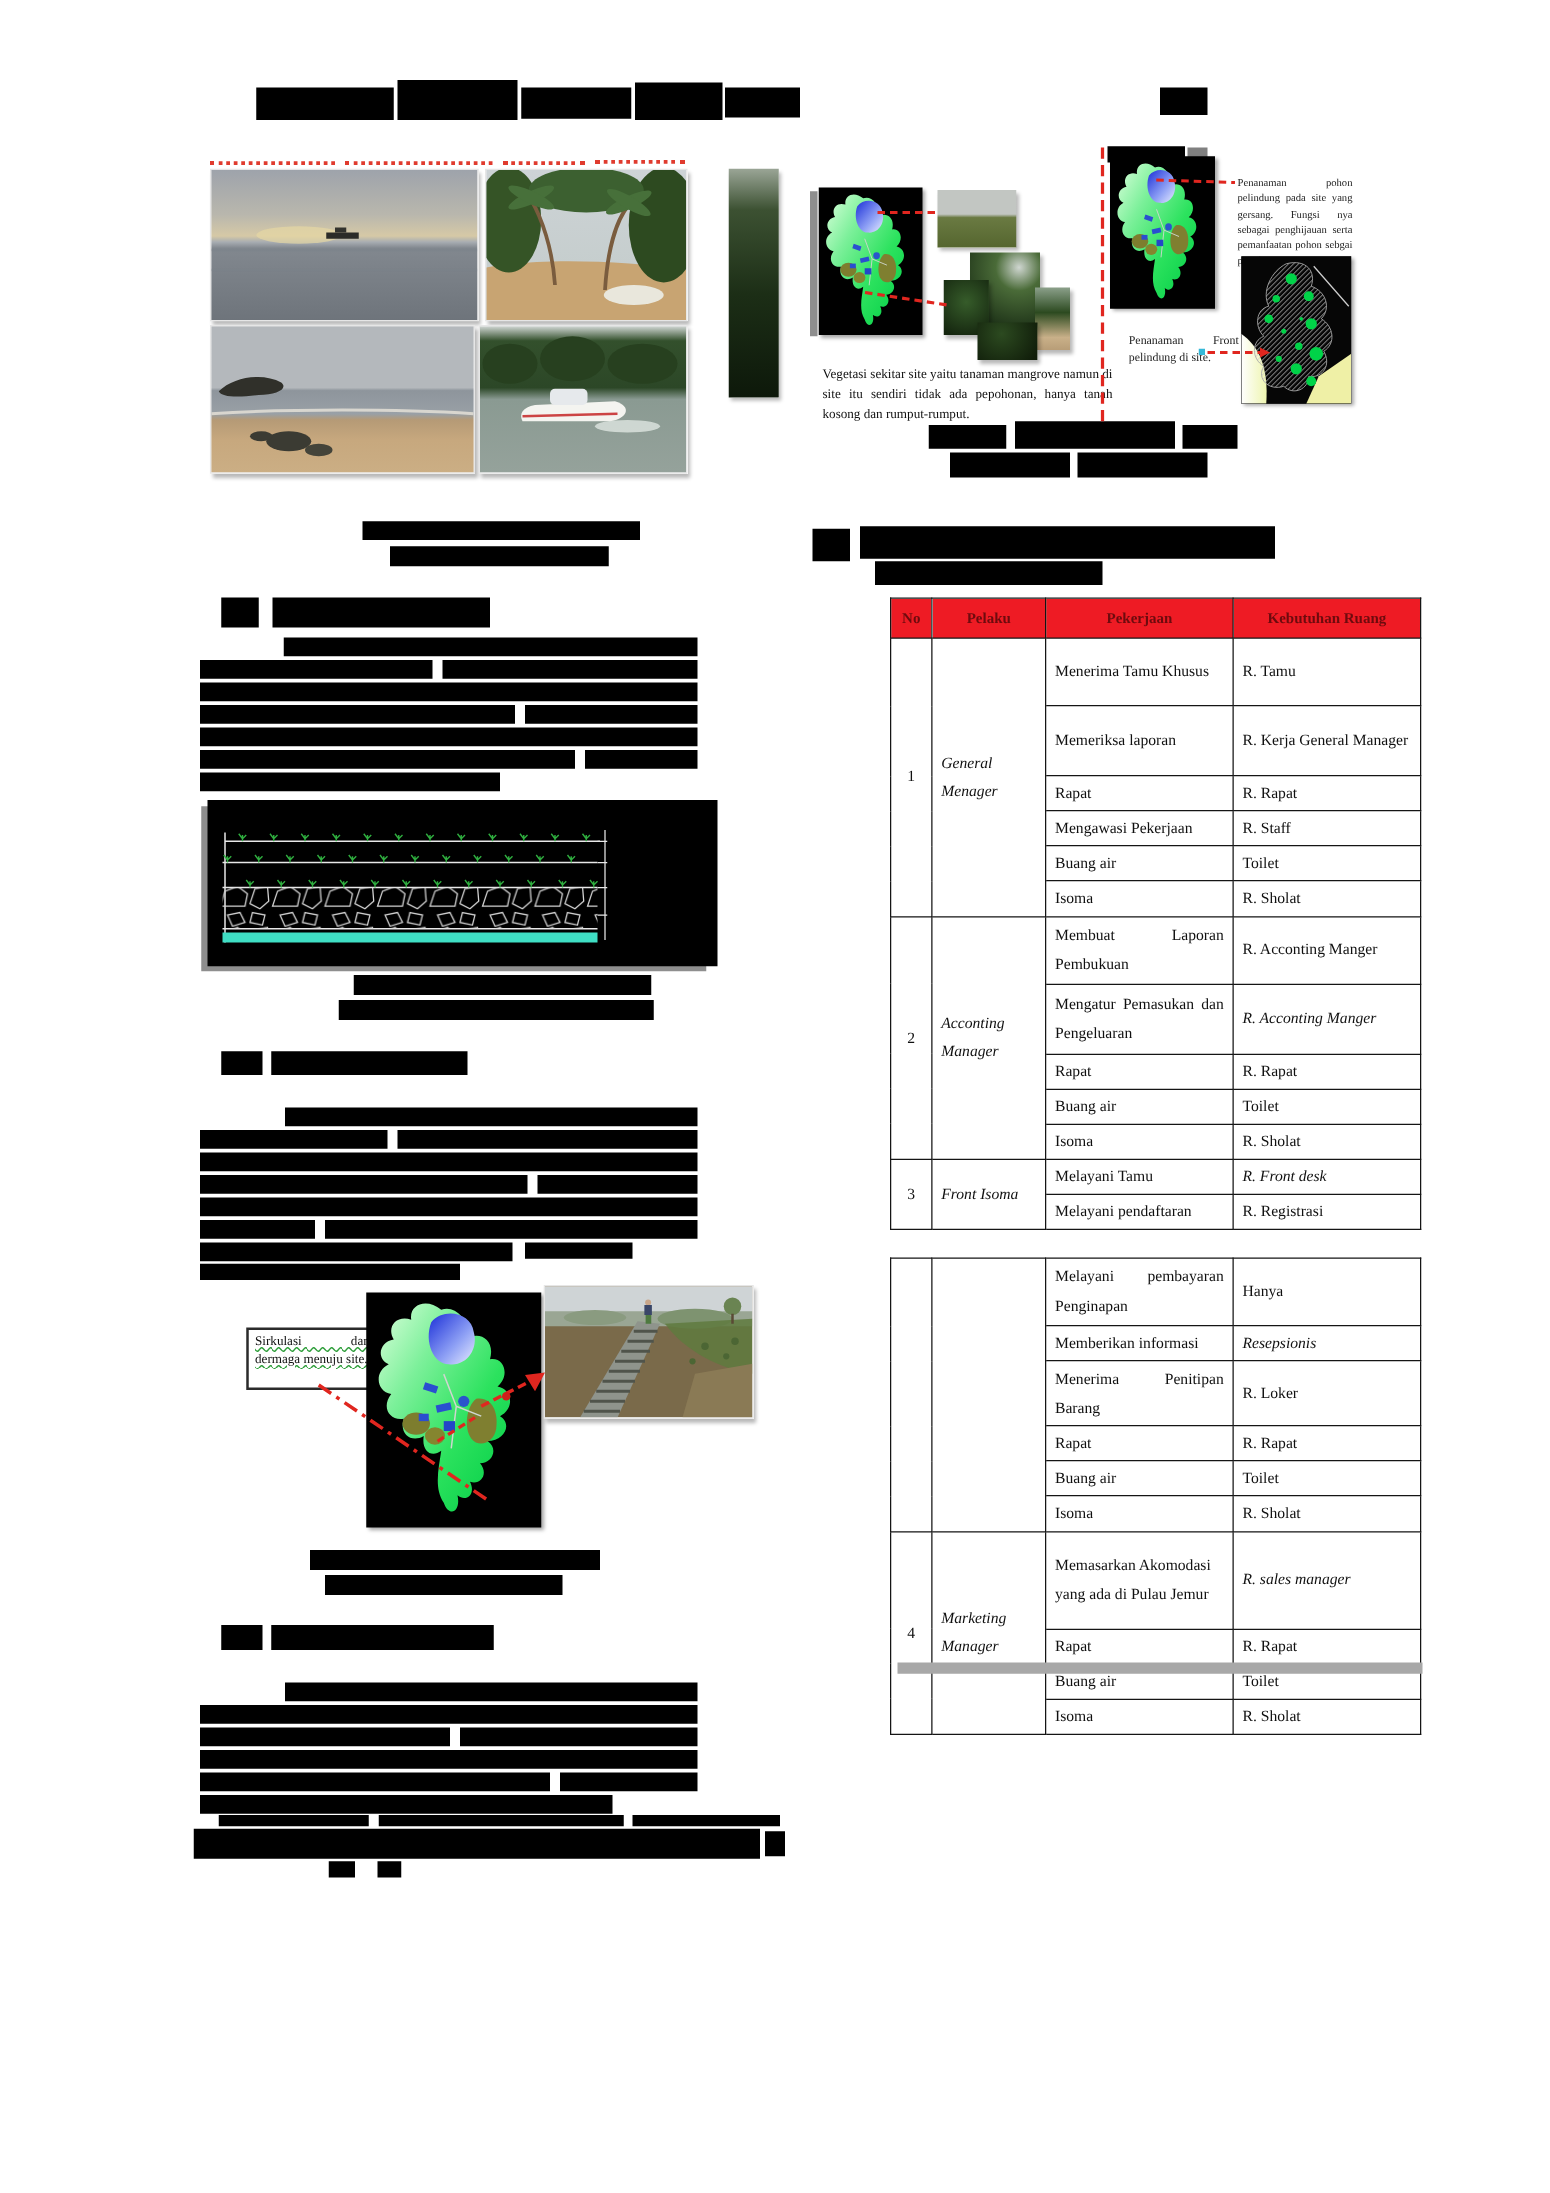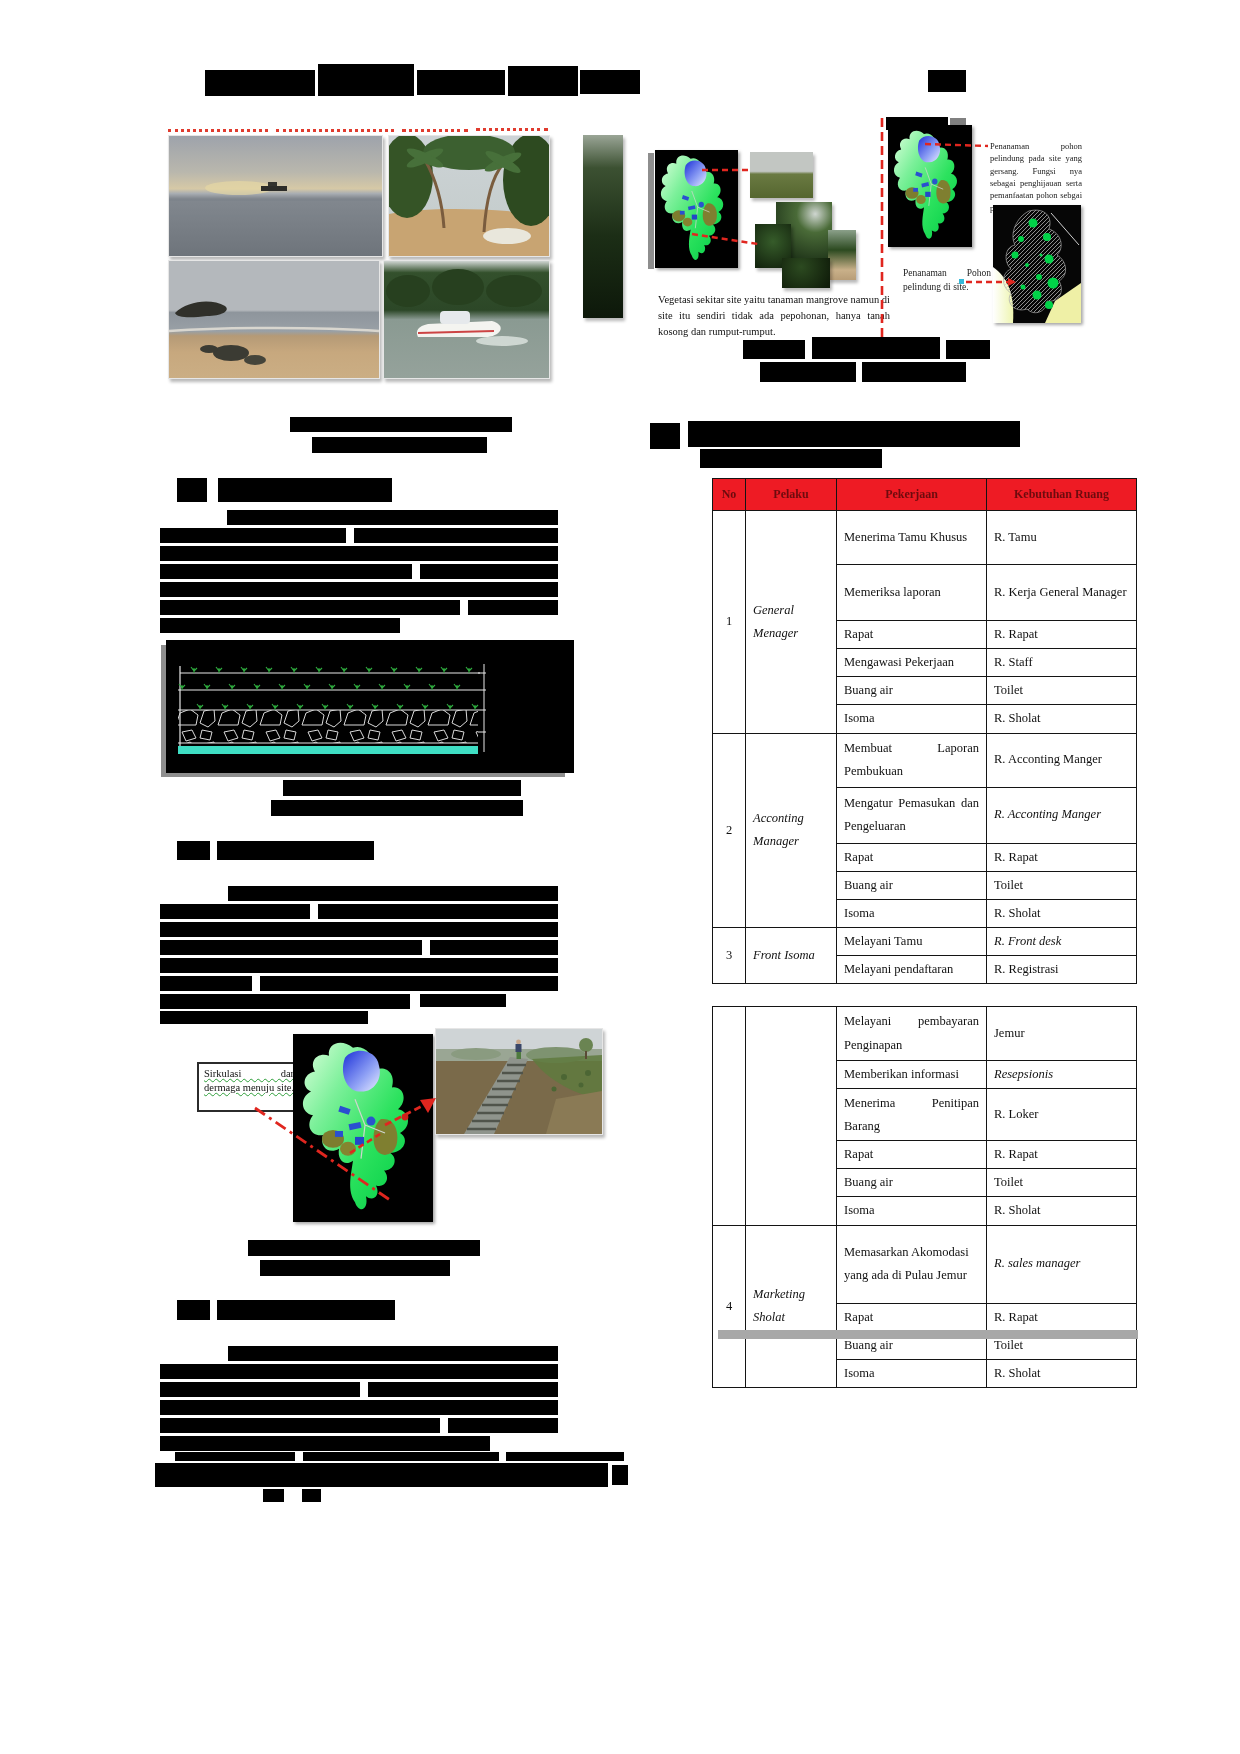--- a/index.html
+++ b/index.html
@@ -350,21 +350,21 @@
         <circle cx="46" cy="72" r="3"></circle>
           <circle cx="60" cy="78" r="5.5"></circle>
           <circle cx="44" cy="90" r="4.5"></circle>
         <circle cx="56" cy="100" r="4"></circle>
           <circle cx="30" cy="82" r="2.5"></circle>
           <circle cx="48" cy="50" r="1.5"></circle>
       </g>
     </svg>
   </div>
 
-  <div class="note" style="left:903px;top:266px;width:88px;font-size:9.5px;line-height:1.5;color:#222">Penanaman Pohon pelindung di site.</div>
+  <div class="note" style="left:903px;top:266px;width:88px;font-size:9.5px;line-height:1.5;color:#222">Penanaman Front pelindung di site.</div>
 
   <svg class="ovl" style="left:870px;top:110px" width="225" height="245" viewBox="0 0 225 245">
     <path d="M12,8 L12,232" stroke="#e0261f" stroke-width="2.6" stroke-dasharray="9 5" fill="none"></path>
     <path d="M55,34 L118,36" stroke="#e0261f" stroke-width="2.4" stroke-dasharray="6 4" fill="none"></path>
     <path d="M96,172 L140,172" stroke="#e0261f" stroke-width="2.4" stroke-dasharray="6 4" fill="none"></path>
     <rect x="89" y="169" width="5" height="5" fill="#35b8d8"></rect>
     <polygon points="146,172 138,168 138,176" fill="#e0261f"></polygon>
   </svg>
 
   <div class="rd" style="left:650px;top:423px;width:30px;height:26px"></div>
@@ -451,21 +451,21 @@
         <col style="width:33px">
         <col style="width:91px">
         <col style="width:150px">
         <col style="width:150px">
       </colgroup>
     <tbody>
         <tr style="height:54px">
       <td class="cno" rowspan="6"></td>
       <td class="cpel" rowspan="6"></td>
       <td class="cj">Melayani pembayaran Penginapan</td>
-      <td>Jemur</td>
+      <td>Hanya</td>
     </tr>
     <tr style="height:26px">
       <td>Memberikan informasi</td>
       <td class="it">Resepsionis</td>
     </tr>
     <tr style="height:52px">
       <td class="cj">Menerima Penitipan Barang</td>
       <td>R. Loker</td>
     </tr>
     <tr style="height:26px">
@@ -475,21 +475,21 @@
     <tr style="height:26px">
       <td>Buang air</td>
       <td>Toilet</td>
     </tr>
     <tr style="height:26px">
       <td>Isoma</td>
       <td>R. Sholat</td>
     </tr>
     <tr style="height:78px">
       <td class="cno" rowspan="4">4</td>
-      <td class="cpel" rowspan="4">Marketing Sholat</td>
+      <td class="cpel" rowspan="4">Marketing Manager</td>
       <td>Memasarkan Akomodasi yang ada di Pulau Jemur</td>
       <td class="it">R. sales manager</td>
     </tr>
     <tr style="height:24px">
       <td>Rapat</td>
       <td>R. Rapat</td>
     </tr>
     <tr style="height:24px">
       <td>Buang air</td>
       <td>Toilet</td>

